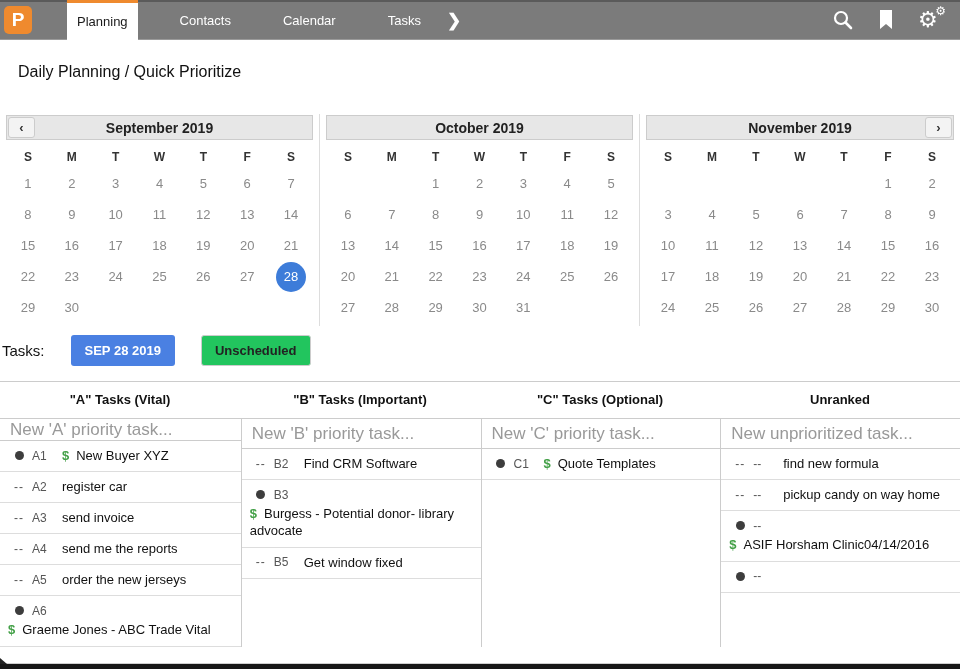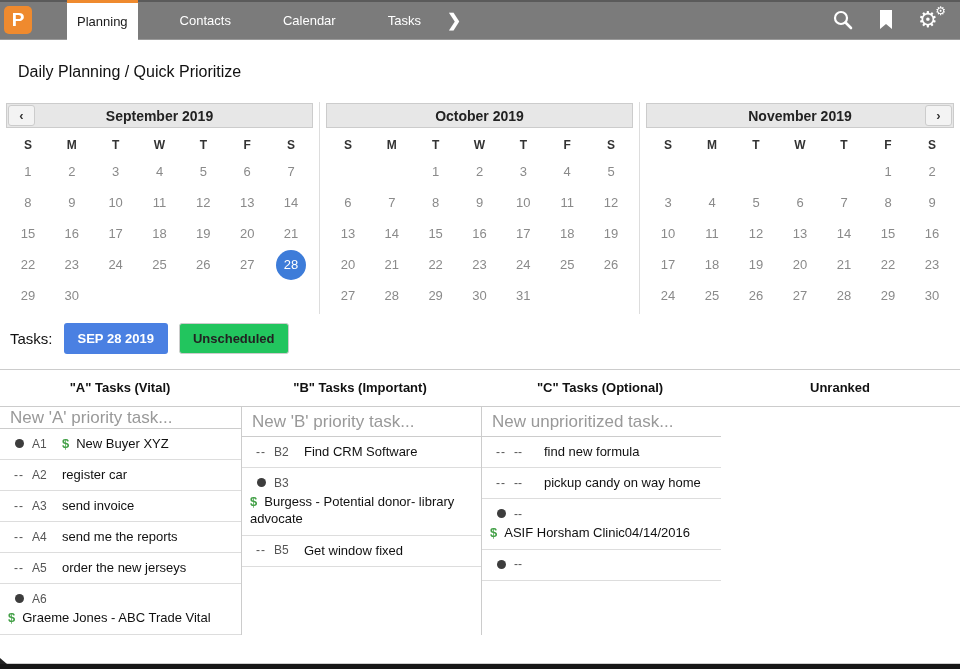--- a/index.html
+++ b/index.html
@@ -31,21 +31,21 @@
     background:#fff; color:#1a1a1a; border-top:3px solid var(--orange); z-index:3;
   }
   .nav-chevron{ display:flex; align-items:center; color:#fff; font-size:17px;
     font-weight:bold; margin-left:16px; }
   .nav-icons{ margin-left:auto; display:flex; align-items:center; gap:24px; padding-right:16px; }
   .nav-icon{ display:flex; align-items:center; justify-content:center; }
   .gears{ color:#fff; position:relative; width:26px; height:26px; }
   .gears .g1{ font-size:22px; position:absolute; left:0; top:0px; line-height:26px;}
   .gears .g2{ font-size:12px; position:absolute; right:-2px; top:-3px; }
   
-  .page-title{ font-size:16px; color:#111; margin:23px 0 0 18px; height:39px; }
+  .page-title{ font-size:16px; color:#111; margin:23px 0 12px 18px; height:39px; }
   
   .cal-section{ display:flex; height:212px; }
   .month{ width:320px; padding:0 6px; }
   .month:nth-child(1), .month:nth-child(2){ border-right:1px solid #ddd; }
   .month-header{
     position:relative; height:25px; background:#e7e7e7; border:1px solid #ccc;
     display:flex; align-items:center; justify-content:center;
     font-weight:bold; font-size:14px; color:#222; margin:1px 0 6px 0;
   }
   .month-nav{
@@ -57,21 +57,21 @@
   .cal-grid{ display:grid; grid-template-columns:repeat(7,1fr); }
   .dow{ height:22px; display:flex; align-items:center; justify-content:center;
     font-size:12px; font-weight:bold; color:#333; }
   .day{ height:31px; display:flex; align-items:center; justify-content:center;
     font-size:13px; color:#8a8a8a; }
   .day .num{ display:flex; align-items:center; justify-content:center; }
   .day .num.sel{
     width:30px; height:30px; border-radius:50%; background:var(--day-blue); color:#fff;
   }
   
-  .tasks-bar{ display:flex; align-items:center; gap:11px; padding-left:10px; height:48px; }
+  .tasks-bar{ display:flex; align-items:center; gap:26px; padding-left:2px; height:48px; }
   .tasks-label{ font-size:15px; color:#111; }
   .btn-date{
     background:var(--blue); color:#fff; font-weight:bold; font-size:13px;
     padding:8px 14px; border:none; border-radius:3px; cursor:pointer;
     font-family:"Liberation Sans",sans-serif;
   }
   .btn-unscheduled{
     background:#22c55e; color:#222; font-weight:bold; font-size:13px;
     padding:7px 13px; border:1px solid #ccc; border-radius:3px; cursor:pointer;
     font-family:"Liberation Sans",sans-serif;
@@ -594,20 +594,32 @@
           <div class="tline">
             <span class="m1">
               <span class="dashmark">--</span>
             </span>
             <span class="m2">B5</span>
             <span><span class="ttext">Get window fixed</span></span>
           </div>
         </div>
       </div>
       <div class="tcol">
+        <input class="new-task" type="text" placeholder="New 'C' priority task..." style="">
+        <div class="task-row">
+          <div class="tline">
+            <span class="m1">
+              <span class="dot"></span>
+            </span>
+            <span class="m2">C1</span>
+            <span><span class="dollar">$</span><span class="ttext">Quote Templates</span></span>
+          </div>
+        </div>
+      </div>
+      <div class="tcol">
         <input class="new-task" type="text" placeholder="New unprioritized task..." style="">
         <div class="task-row">
           <div class="tline">
             <span class="m1">
               <span class="dashmark">--</span>
             </span>
             <span class="m2">--</span>
             <span><span class="ttext">find new formula</span></span>
           </div>
         </div>

